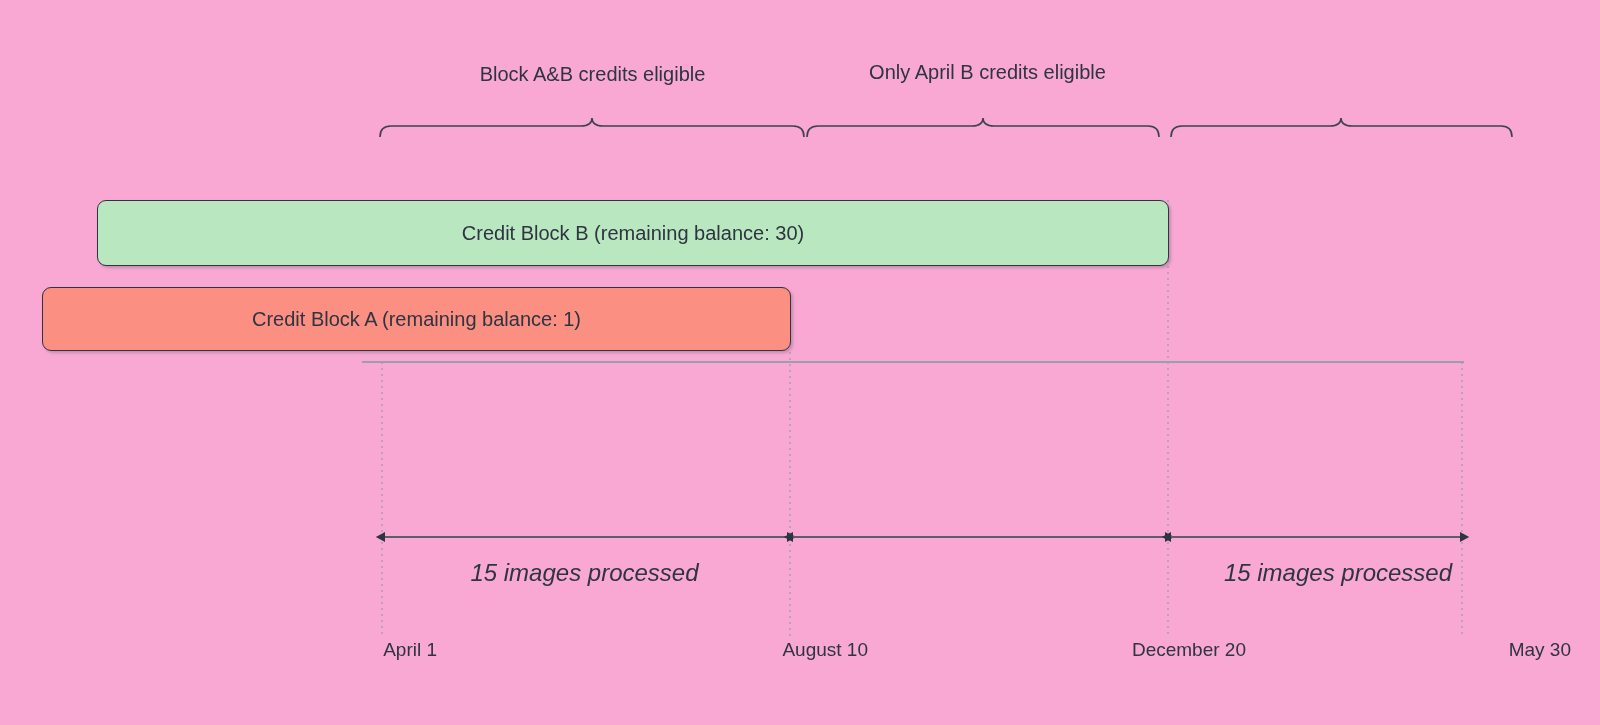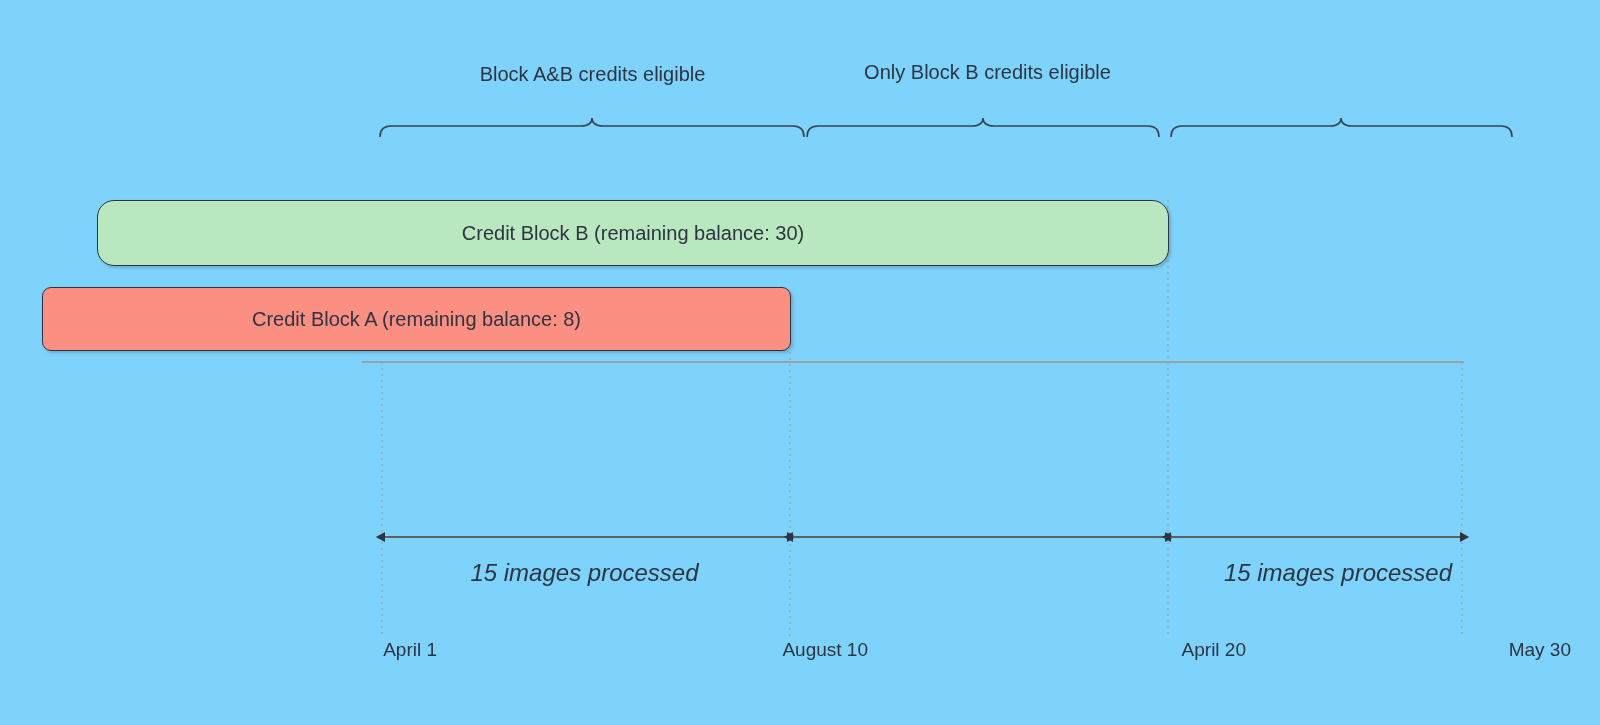--- a/index.html
+++ b/index.html
@@ -7,21 +7,21 @@
     padding: 0;
     background: #ffffff;
   }
   body {
     font-family: "Liberation Sans", sans-serif;
   }
   #canvas {
     position: relative;
     width: 1600px;
     height: 725px;
-    background: #7dd3fc;
+    background: #f9a8d4;
     overflow: hidden;
   }
   #vector-layer {
     position: absolute;
     left: 0;
     top: 0;
     width: 1600px;
     height: 725px;
   }
 
@@ -53,21 +53,20 @@
   .credit-bar-label {
     color: #2e3440;
     font-size: 20px;
     font-family: "Liberation Sans", sans-serif;
     white-space: nowrap;
     line-height: 1;
   }
   #credit-bar-block-b {
     left: 97px;  top: 200px;  width: 1072px; height: 66px;
     background: #b9e8c0;
-    border-radius: 17px;
   }
   #credit-bar-block-a {
     left: 42px;  top: 287px;  width: 749px;  height: 64px;
     background: #fa8f82;
   }
 
   
   .segment-label {
     position: absolute;
     text-align: center;
@@ -132,31 +131,31 @@
     <line x1="362" y1="362" x2="1464" y2="362" stroke="#9aa0a8" stroke-width="2.2"></line>
 
     <g stroke="#5b6068" stroke-width="1.9">
       <line x1="385" y1="537" x2="787" y2="537" marker-start="url(#arrow-left)" marker-end="url(#arrow-right)"></line>
       <line x1="793" y1="537" x2="1165" y2="537" marker-start="url(#arrow-left)" marker-end="url(#arrow-right)"></line>
       <line x1="1171" y1="537" x2="1460" y2="537" marker-start="url(#arrow-left)" marker-end="url(#arrow-right)"></line>
     </g>
   </svg>
 
   <div id="brace-label-0" class="brace-label">Block A&amp;B credits eligible</div>
-  <div id="brace-label-1" class="brace-label">Only Block B credits eligible</div>
+  <div id="brace-label-1" class="brace-label">Only April B credits eligible</div>
 
   <div id="credit-bar-block-b" class="credit-bar">
     <span class="credit-bar-label">Credit Block B (remaining balance: 30)</span>
   </div>
 
   <div id="credit-bar-block-a" class="credit-bar">
-    <span class="credit-bar-label">Credit Block A (remaining balance: 8)</span>
+    <span class="credit-bar-label">Credit Block A (remaining balance: 1)</span>
   </div>
 
   <div id="segment-label-0" class="segment-label">15 images processed</div>
   <div id="segment-label-2" class="segment-label">15 images processed</div>
 
   <div id="date-label-0" class="date-label">April 1</div>
   <div id="date-label-1" class="date-label">August 10</div>
-  <div id="date-label-2" class="date-label">April 20</div>
+  <div id="date-label-2" class="date-label">December 20</div>
   <div id="date-label-3" class="date-label">May 30</div>
 
 </div>
 
 </body></html>

